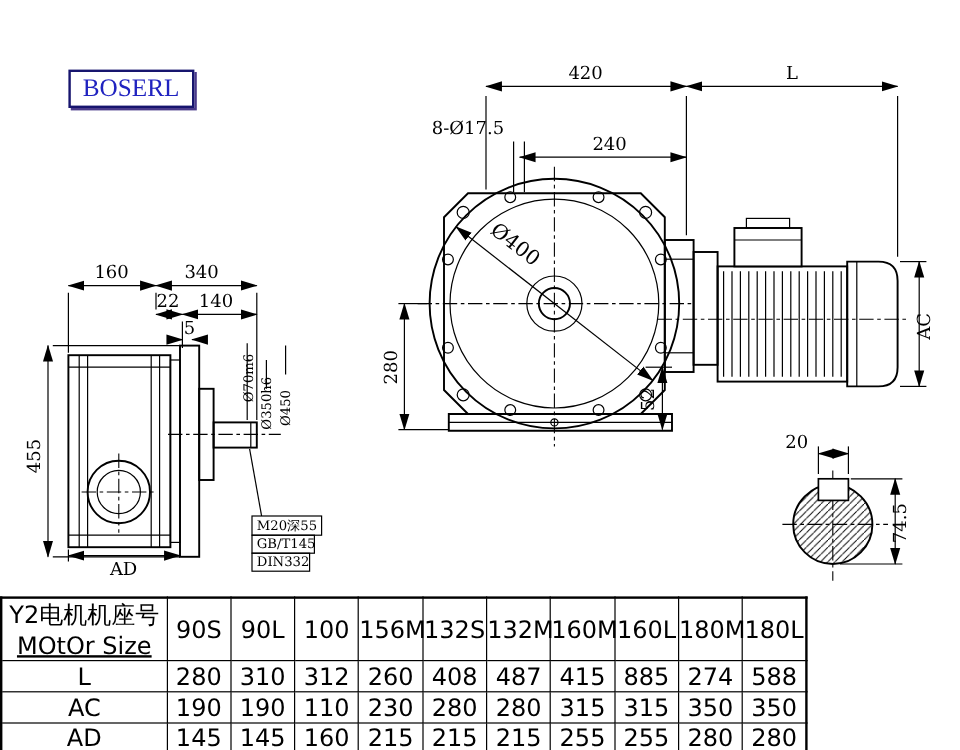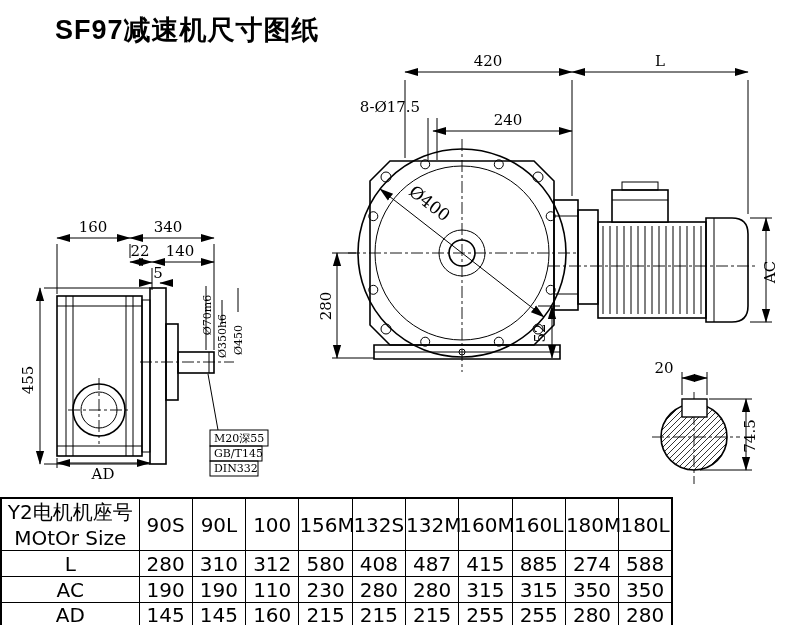--- a/index.html
+++ b/index.html
@@ -16,28 +16,28 @@
   .tl{fill:none;stroke:#000;stroke-width:1;}
   .dl{fill:none;stroke:#000;stroke-width:1;}
   .cl{fill:none;stroke:#000;stroke-width:0.9;stroke-dasharray:12 3 3 3;}
   .dim{font:15px "DejaVu Serif",serif;fill:#000;}
   .dimL{font:17px "DejaVu Serif",serif;fill:#000;}
   .dims{font:11px "DejaVu Serif",serif;fill:#000;}
   table{position:absolute;top:497px;left:0;width:673px;border-collapse:collapse;
         table-layout:fixed;font-family:"DejaVu Sans",sans-serif;font-size:20px;
         border:2px solid #000;}
   td{border:1.5px solid #000;text-align:center;padding:0;color:#000;}
-  .hdr-en{}
+  .hdr-en{text-decoration:underline;}
 </style>
 </head>
 <body>
 
 <div id="page">
 
-  <div id="title">SF97减速机尺寸图纸</div>
+  <div id="logo">BOSERL</div>
 
   <svg width="800" height="500" viewBox="0 0 800 500">
     <defs>
       <marker id="arr" viewBox="0 0 10 10" refX="9.5" refY="5" markerWidth="14" markerHeight="14" orient="auto-start-reverse">
         <path d="M0,2 L10,5 L0,8 Z" fill="#000"></path>
       </marker>
       <pattern id="hatch" patternUnits="userSpaceOnUse" width="6" height="6">
         <path d="M-1,7 L7,-1" stroke="#000" stroke-width="0.8"></path>
       </pattern>
     </defs>
@@ -226,21 +226,21 @@
       <td>160M</td>
       <td>160L</td>
       <td>180M</td>
       <td>180L</td>
     </tr>
     <tr style="height:26px">
       <td>L</td>
       <td>280</td>
       <td>310</td>
       <td>312</td>
-      <td>580</td>
+      <td>260</td>
       <td>408</td>
       <td>487</td>
       <td>415</td>
       <td>885</td>
       <td>274</td>
       <td>588</td>
     </tr>
     <tr style="height:26px">
       <td>AC</td>
       <td>190</td>

